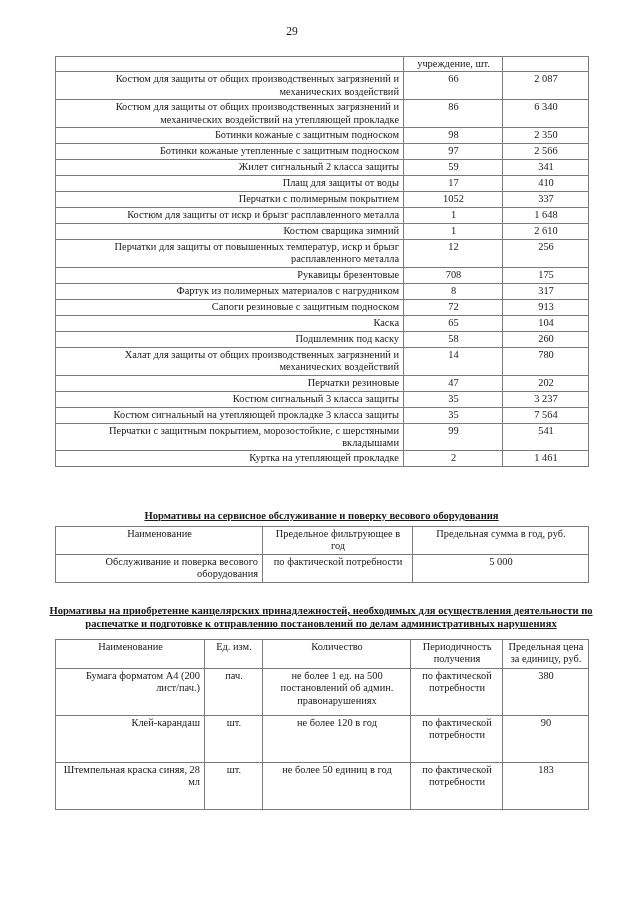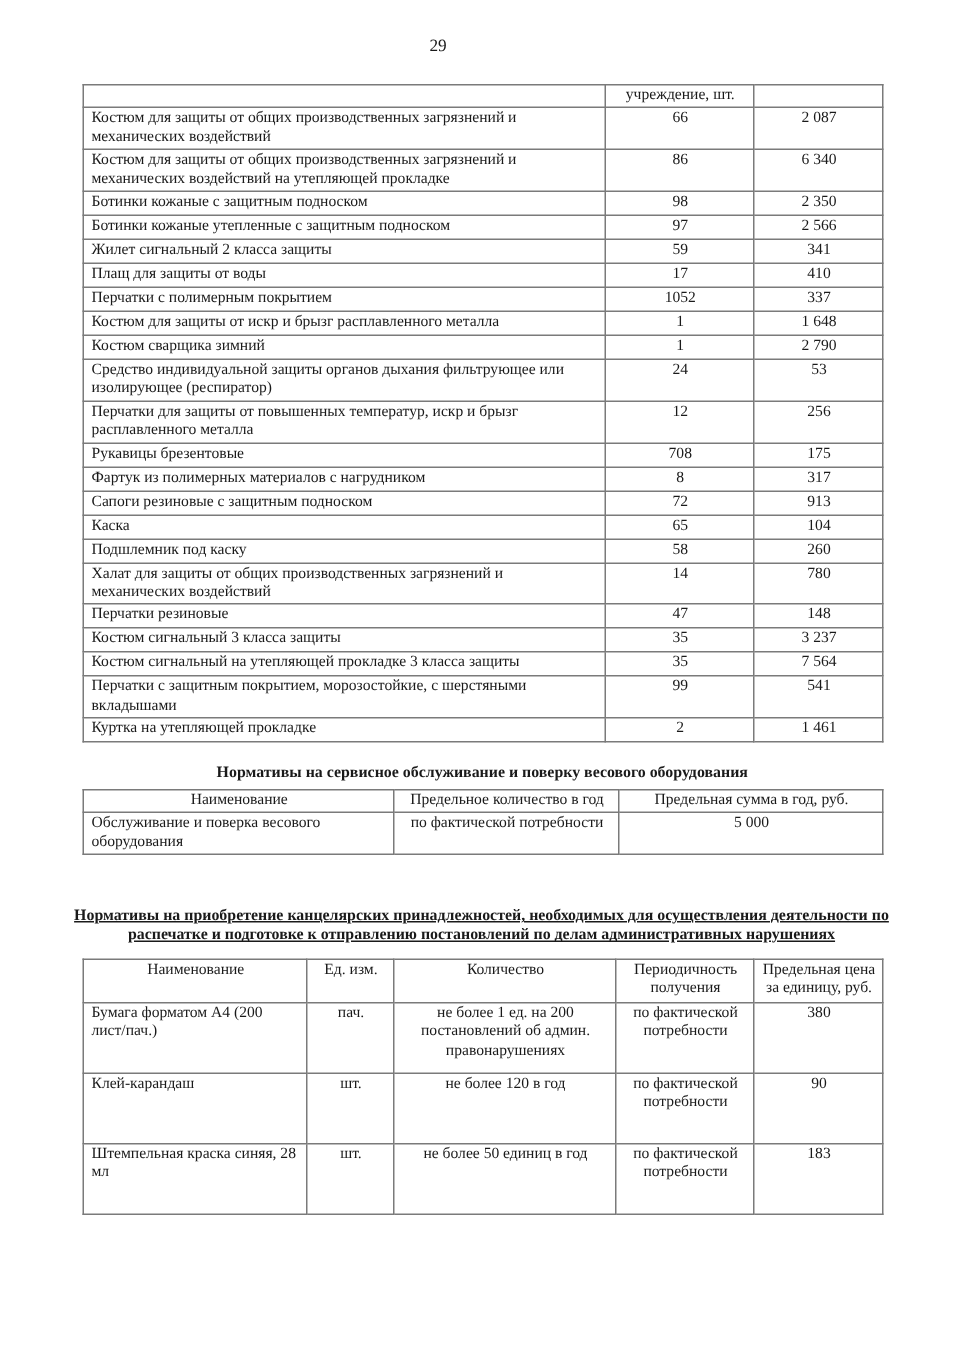--- a/index.html
+++ b/index.html
@@ -42,21 +42,21 @@
   }
   table.doc-table td,
   table.doc-table th {
     border: 1px solid #7a7a7a;
     padding: 1px 4px 1px 5px;
     vertical-align: top;
     font-weight: normal;
     line-height: 12.4px;
   }
   td.c, th.c { text-align: center; padding-left: 3px; padding-right: 3px; }
-  td.l, th.l { text-align: left; margin-top: 12px; }
+  td.l, th.l { text-align: right; margin-top: 12px; }
 
   
   #table1-wrap {
     position: absolute;
     left: 55px;
     top: 56px;
     width: 533px;
   }
   #table1 td { height: 13px; }
   #table1 .col-name  { width: 348px; }
@@ -64,21 +64,21 @@
   #table1 .col-sum   { width: 86px; }
 
   
   .section-title {
     position: absolute;
     font-weight: bold;
     font-size: 10.6px;
     line-height: 13.4px;
     text-align: center;
   }
-  #title2 { left: 55px; top: 509px; width: 533px; }
+  #title2 { left: 55px; top: 509px; width: 533px; text-decoration: underline; }
   #title3 { left: 40px; top: 604px; width: 562px; text-decoration: underline; }
 
   
   #table2-wrap {
     position: absolute;
     left: 55px;
     top: 526px;
     width: 533px;
   }
   #table2 .col-name { width: 207px; }
@@ -160,26 +160,21 @@
           <td class="c">337</td>
         </tr>
         <tr>
           <td class="l">Костюм для защиты от искр и брызг расплавленного металла</td>
           <td class="c">1</td>
           <td class="c">1 648</td>
         </tr>
         <tr>
           <td class="l">Костюм сварщика зимний</td>
           <td class="c">1</td>
-          <td class="c">2 790</td>
-        </tr>
-        <tr>
-          <td class="l">Средство индивидуальной защиты органов дыхания фильтрующее или изолирующее (респиратор)</td>
-          <td class="c">24</td>
-          <td class="c">53</td>
+          <td class="c">2 610</td>
         </tr>
         <tr>
           <td class="l">Перчатки для защиты от повышенных температур, искр и брызг расплавленного металла</td>
           <td class="c">12</td>
           <td class="c">256</td>
         </tr>
         <tr>
           <td class="l">Рукавицы брезентовые</td>
           <td class="c">708</td>
           <td class="c">175</td>
@@ -205,21 +200,21 @@
           <td class="c">260</td>
         </tr>
         <tr>
           <td class="l">Халат для защиты от общих производственных загрязнений и механических воздействий</td>
           <td class="c">14</td>
           <td class="c">780</td>
         </tr>
         <tr>
           <td class="l">Перчатки резиновые</td>
           <td class="c">47</td>
-          <td class="c">148</td>
+          <td class="c">202</td>
         </tr>
         <tr>
           <td class="l">Костюм сигнальный 3 класса защиты</td>
           <td class="c">35</td>
           <td class="c">3 237</td>
         </tr>
         <tr>
           <td class="l">Костюм сигнальный на утепляющей прокладке 3 класса защиты</td>
           <td class="c">35</td>
           <td class="c">7 564</td>
@@ -243,21 +238,21 @@
   <div id="table2-wrap">
     <table class="doc-table" id="table2">
       <colgroup>
         <col class="col-name">
           <col class="col-qty">
           <col class="col-sum">
       </colgroup>
       <thead>
         <tr>
           <th class="c">Наименование</th>
-          <th class="c">Предельное количество в год</th>
+          <th class="c">Предельное фильтрующее в год</th>
           <th class="c">Предельная сумма в год, руб.</th>
         </tr>
       </thead>
       <tbody>
         <tr>
           <td class="l">Обслуживание и поверка весового оборудования</td>
           <td class="c">по фактической потребности</td>
           <td class="c">5 000</td>
         </tr>
       </tbody>
@@ -281,21 +276,21 @@
           <th class="c">Ед. изм.</th>
           <th class="c">Количество</th>
           <th class="c">Периодичность получения</th>
           <th class="c">Предельная цена за единицу, руб.</th>
         </tr>
       </thead>
       <tbody>
         <tr>
           <td class="l tall">Бумага форматом А4 (200 лист/пач.)</td>
           <td class="c">пач.</td>
-          <td class="c">не более 1 ед. на 200 постановлений об админ. правонарушениях</td>
+          <td class="c">не более 1 ед. на 500 постановлений об админ. правонарушениях</td>
           <td class="c">по фактической потребности</td>
           <td class="c">380</td>
         </tr>
         <tr>
           <td class="l tall">Клей-карандаш</td>
           <td class="c">шт.</td>
           <td class="c">не более 120 в год</td>
           <td class="c">по фактической потребности</td>
           <td class="c">90</td>
         </tr>

